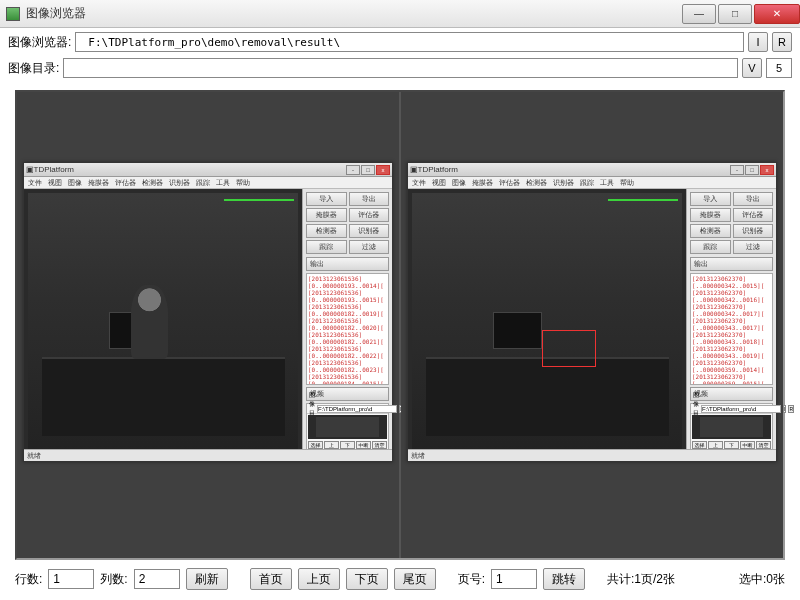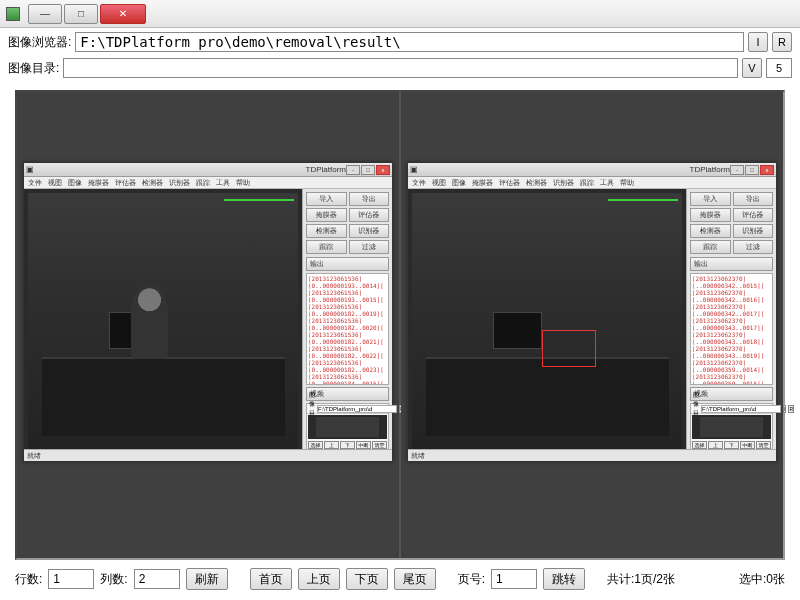--- a/index.html
+++ b/index.html
@@ -9,33 +9,33 @@
 .titlebar { height: 28px; background: linear-gradient(#f7f7f7,#e4e4e4); border-bottom: 1px solid #bbb; display: flex; align-items: center; padding: 0 0 0 6px; }
 .titlebar .app-icon { width: 14px; height: 14px; background: linear-gradient(#6fbf6f,#3a8f3a); border: 1px solid #555; margin-right: 6px; }
 .titlebar .title { font-size: 12px; color: #333; flex: 1; }
 .titlebar .win-controls { display: flex; }
 .titlebar .win-btn { width: 34px; height: 20px; margin-left: 2px; border: 1px solid #888; background: linear-gradient(#f5f5f5,#d5d5d5); display: flex; align-items: center; justify-content: center; font-size: 10px; color: #333; border-radius: 2px; }
 .titlebar .win-close { background: linear-gradient(#e67,#c9302c); color: #fff; width: 46px; border-color: #b52b27; }
 
 
 .toolbar { padding: 4px 8px 2px 8px; display: flex; align-items: center; gap: 4px; }
 .toolbar .lbl { font-size: 12px; white-space: nowrap; }
-.toolbar input.path { flex: 1; height: 20px; font-size: 14px; padding: 0 4px; border: 1px solid #888; background: #fff; font-family: Consolas, monospace; }
+.toolbar input.path { flex: 1; height: 20px; font-size: 11px; padding: 0 12px; border: 1px solid #888; background: #fff; font-family: Consolas, monospace; }
 .small-btn { width: 20px; height: 20px; border: 1px solid #888; background: linear-gradient(#f5f5f5,#ddd); font-size: 11px; display: flex; align-items: center; justify-content: center; cursor: pointer; border-radius: 2px; }
 .num-box { width: 26px; height: 20px; border: 1px solid #888; font-size: 11px; text-align: center; }
 
 
 .content-frame { margin: 10px 15px 4px 15px; height: 470px; border: 2px inset #999; background: #404040; display: flex; }
 .pane { flex: 1; background: #404040; position: relative; border-right: 2px solid #555; }
 .pane:last-child { border-right: none; }
 
 
 .mini-window { position: absolute; left: 6px; right: 6px; top: 70px; height: 300px; background: #e9e9e9; border: 1px solid #333; box-shadow: 0 0 4px rgba(0,0,0,0.4); }
 .mini-titlebar { height: 14px; background: linear-gradient(#e8e8e8,#cfcfcf); display: flex; align-items: center; padding: 0 2px; font-size: 8px; color: #333; border-bottom: 1px solid #999; }
-.mini-titlebar .t { flex: 1; text-align: right; }
+.mini-titlebar .t { flex: 1; }
 .mini-winbtns { display: flex; gap: 1px; }
 .mini-winbtn { width: 14px; height: 10px; background: #ddd; border: 1px solid #888; font-size: 6px; display: flex; align-items: center; justify-content: center; }
 .mini-winbtn.close { background: #d9534f; color: #fff; border-color: #c9302c; }
 
 .mini-menubar { height: 12px; background: #f0f0f0; font-size: 7px; color: #333; display: flex; align-items: center; gap: 6px; padding: 0 4px; border-bottom: 1px solid #bbb; }
 .mini-body { display: flex; height: calc(100% - 26px); }
 .mini-video { flex: 1; background: #2a2a2a; position: relative; overflow: hidden; }
 .scene { position: absolute; inset: 4px; background:
   linear-gradient(to bottom, #3a3a3a 0%, #2e2e2e 40%, #222 100%); }
 .desk { position: absolute; left: 5%; right: 5%; top: 62%; height: 30%; background: #1b1b1b; border-top: 2px solid #3a3a3a; }
@@ -62,20 +62,21 @@
 .bottom-bar input.num { width: 46px; height: 20px; border: 1px solid #888; font-size: 12px; padding: 0 4px; }
 .btn { height: 22px; padding: 0 8px; border: 1px solid #888; background: linear-gradient(#f5f5f5,#ddd); font-size: 12px; cursor: pointer; border-radius: 2px; }
 .spacer { flex: 1; }
 .thumb-num { width: 16px; }
 </style>
 </head>
 <body>
 
 <div class="titlebar">
   <div class="app-icon"></div>
+  <div class="title">图像浏览器</div>
   <div class="win-controls">
     <div class="win-btn">—</div>
     <div class="win-btn">□</div>
     <div class="win-btn win-close">✕</div>
   </div>
 </div>
 
 <div class="toolbar">
   <span class="lbl">图像浏览器:</span>
   <input class="path" value="F:\TDPlatform_pro\demo\removal\result\" style="">

